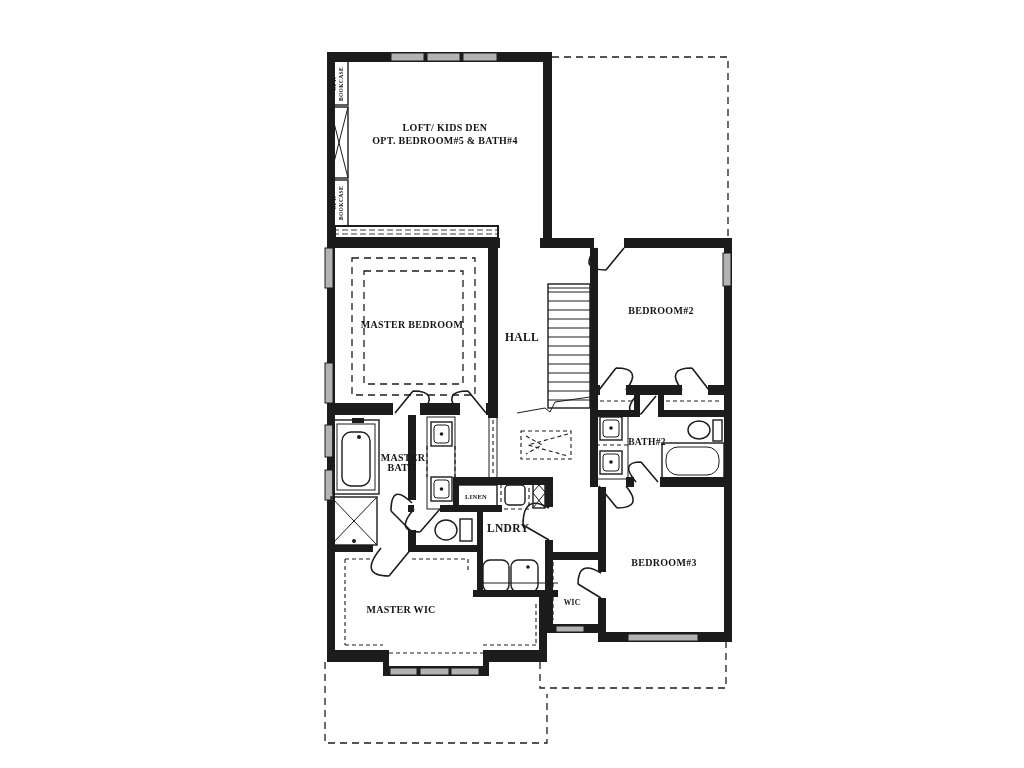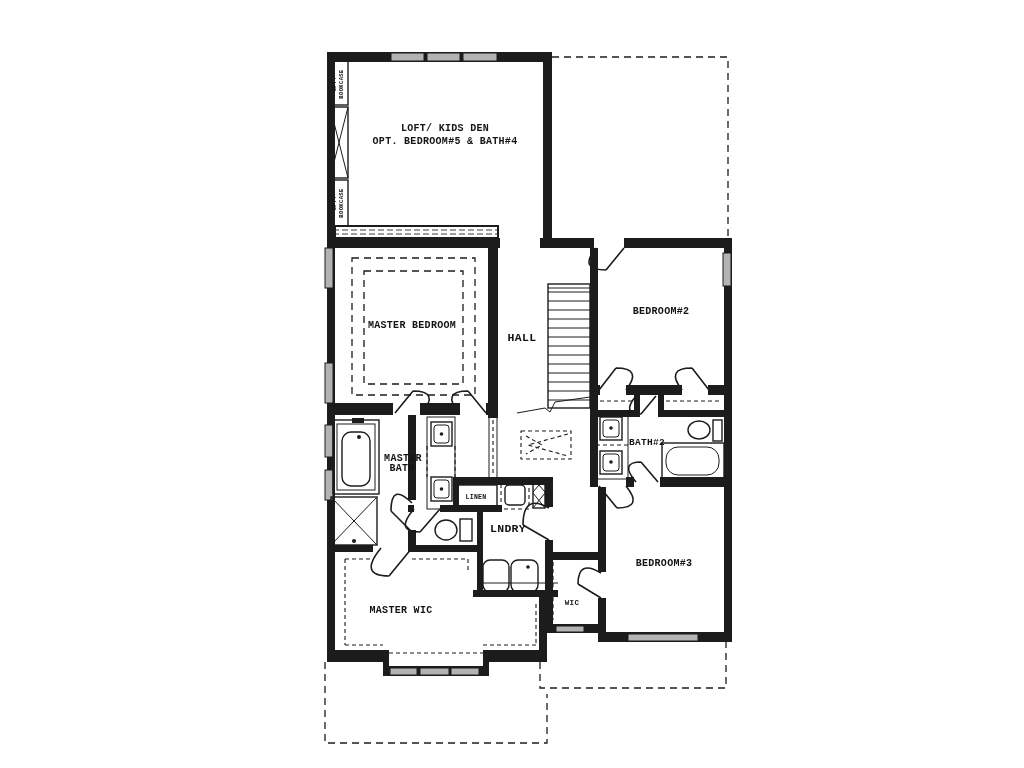--- a/index.html
+++ b/index.html
@@ -1,17 +1,17 @@
 <!DOCTYPE html>
 <html><head>
 <meta charset="utf-8">
 <style>
   html,body{margin:0;padding:0;background:#ffffff;}
   .page{position:relative;width:1024px;height:768px;background:#ffffff;overflow:hidden;
-        font-family:Liberation Mono, monospace;}
+        font-family:Liberation Serif, serif;}
   svg{position:absolute;left:0;top:0;}
   .wall{fill:#1c1c1c;}
   .thin{stroke:#1c1c1c;fill:none;stroke-width:1.4;}
   .thin2{stroke:#1c1c1c;fill:none;stroke-width:1;}
   .dash{stroke:#1c1c1c;fill:none;stroke-width:1.3;stroke-dasharray:7 5;}
   .dashfine{stroke:#1c1c1c;fill:none;stroke-width:1.1;stroke-dasharray:4 3;}
   .door{stroke:#1c1c1c;fill:none;stroke-width:1.6;}
   .win{fill:#b3b3b3;stroke:#1c1c1c;stroke-width:1;}
   .lbl{fill:#141414;font-weight:bold;letter-spacing:.3px;}
   .f10{font-size:10px;} .f11{font-size:11.5px;} .f9{font-size:9.5px;}

